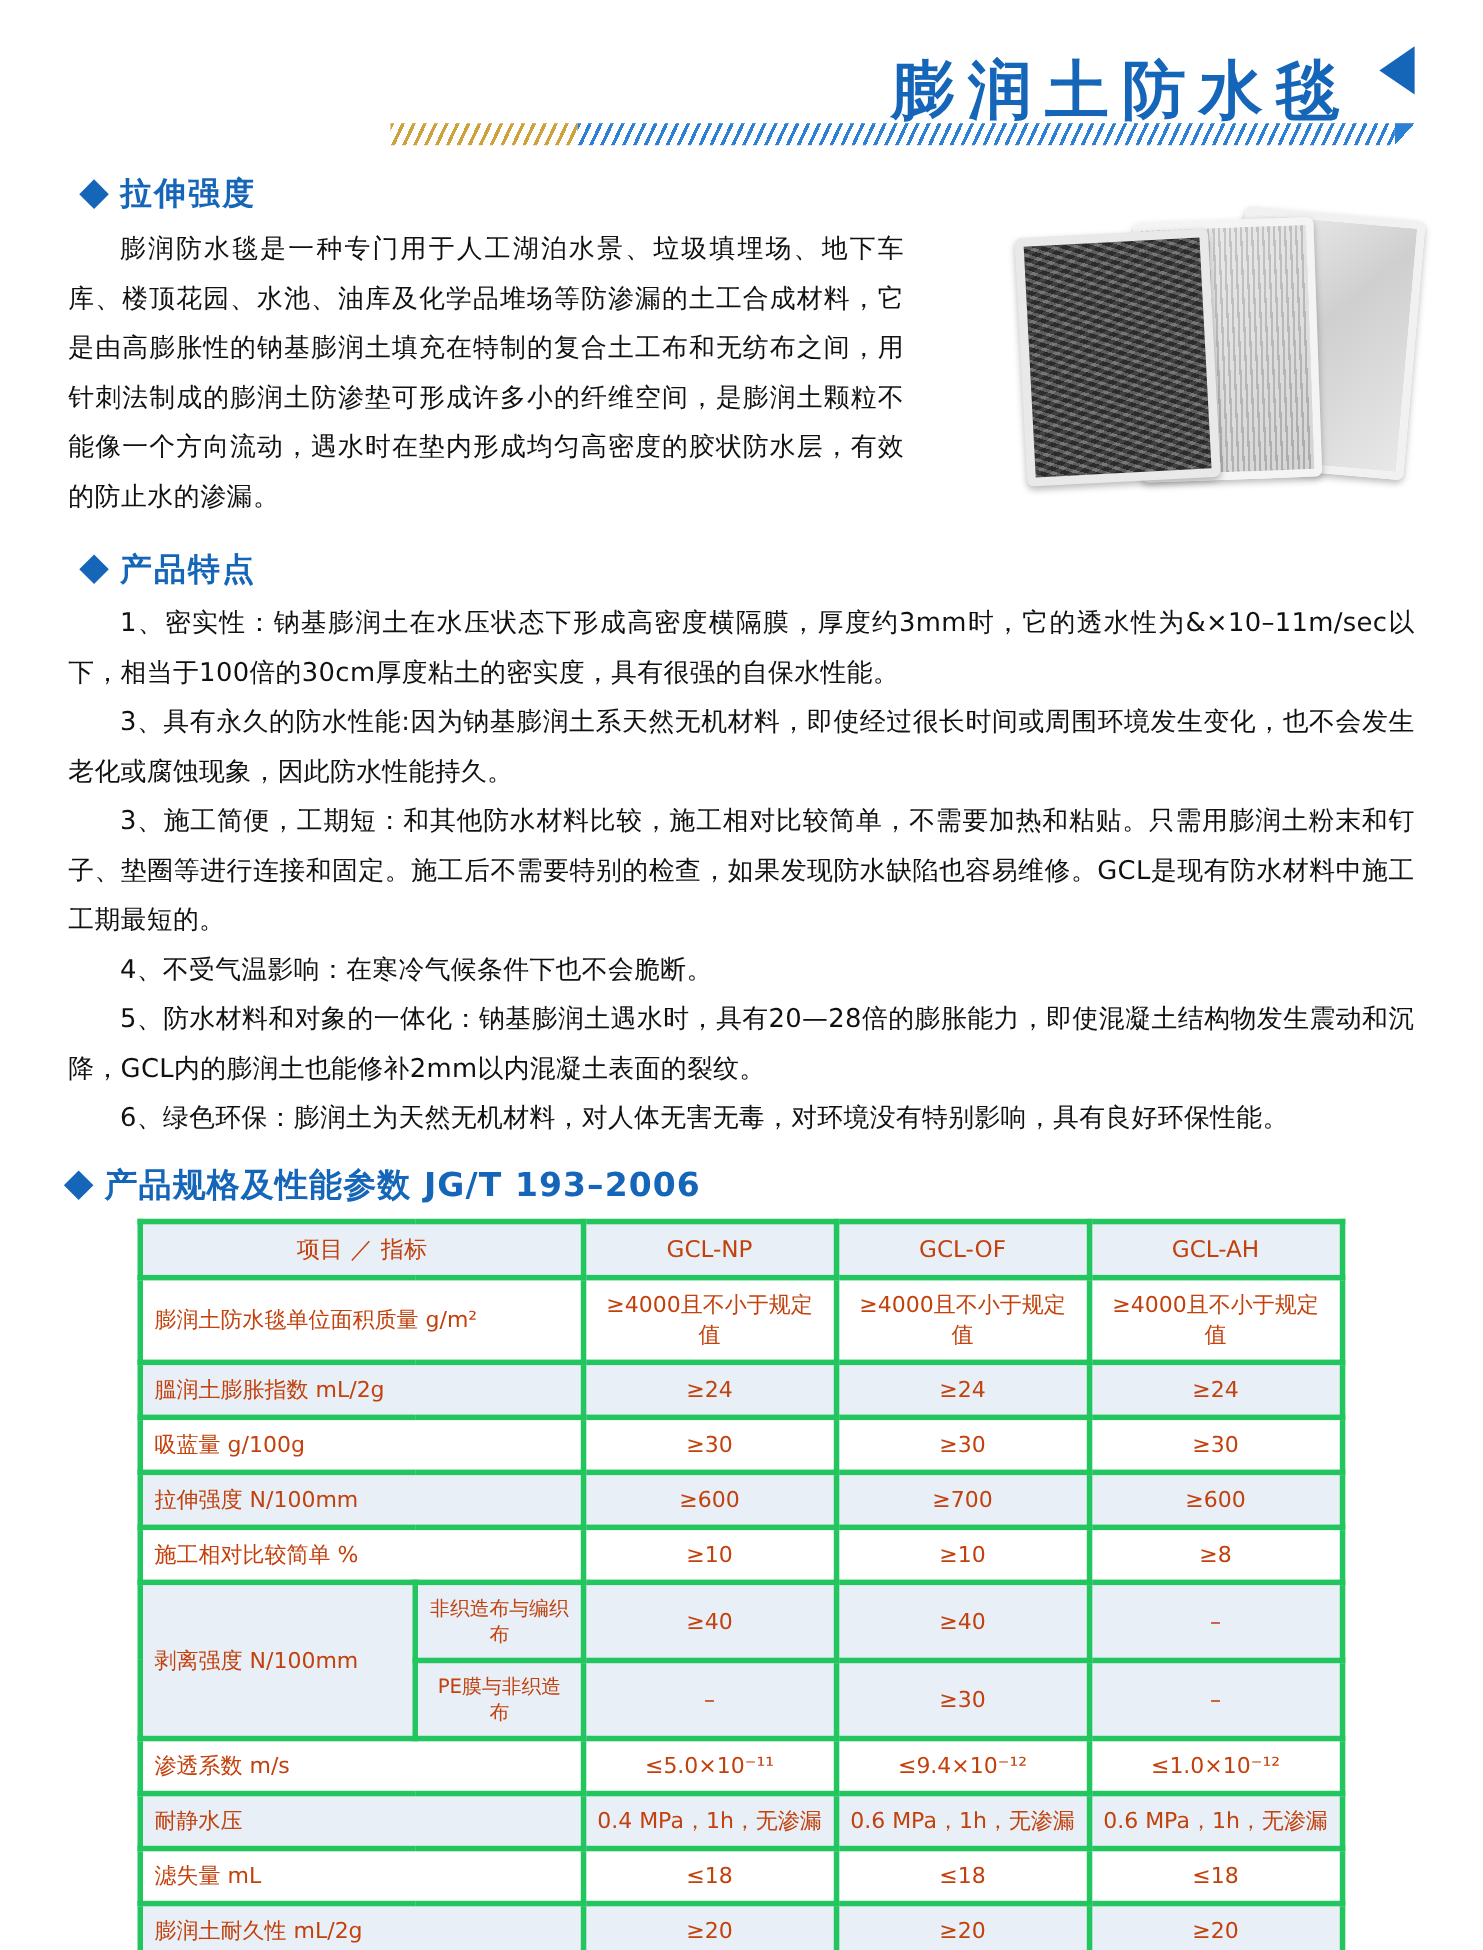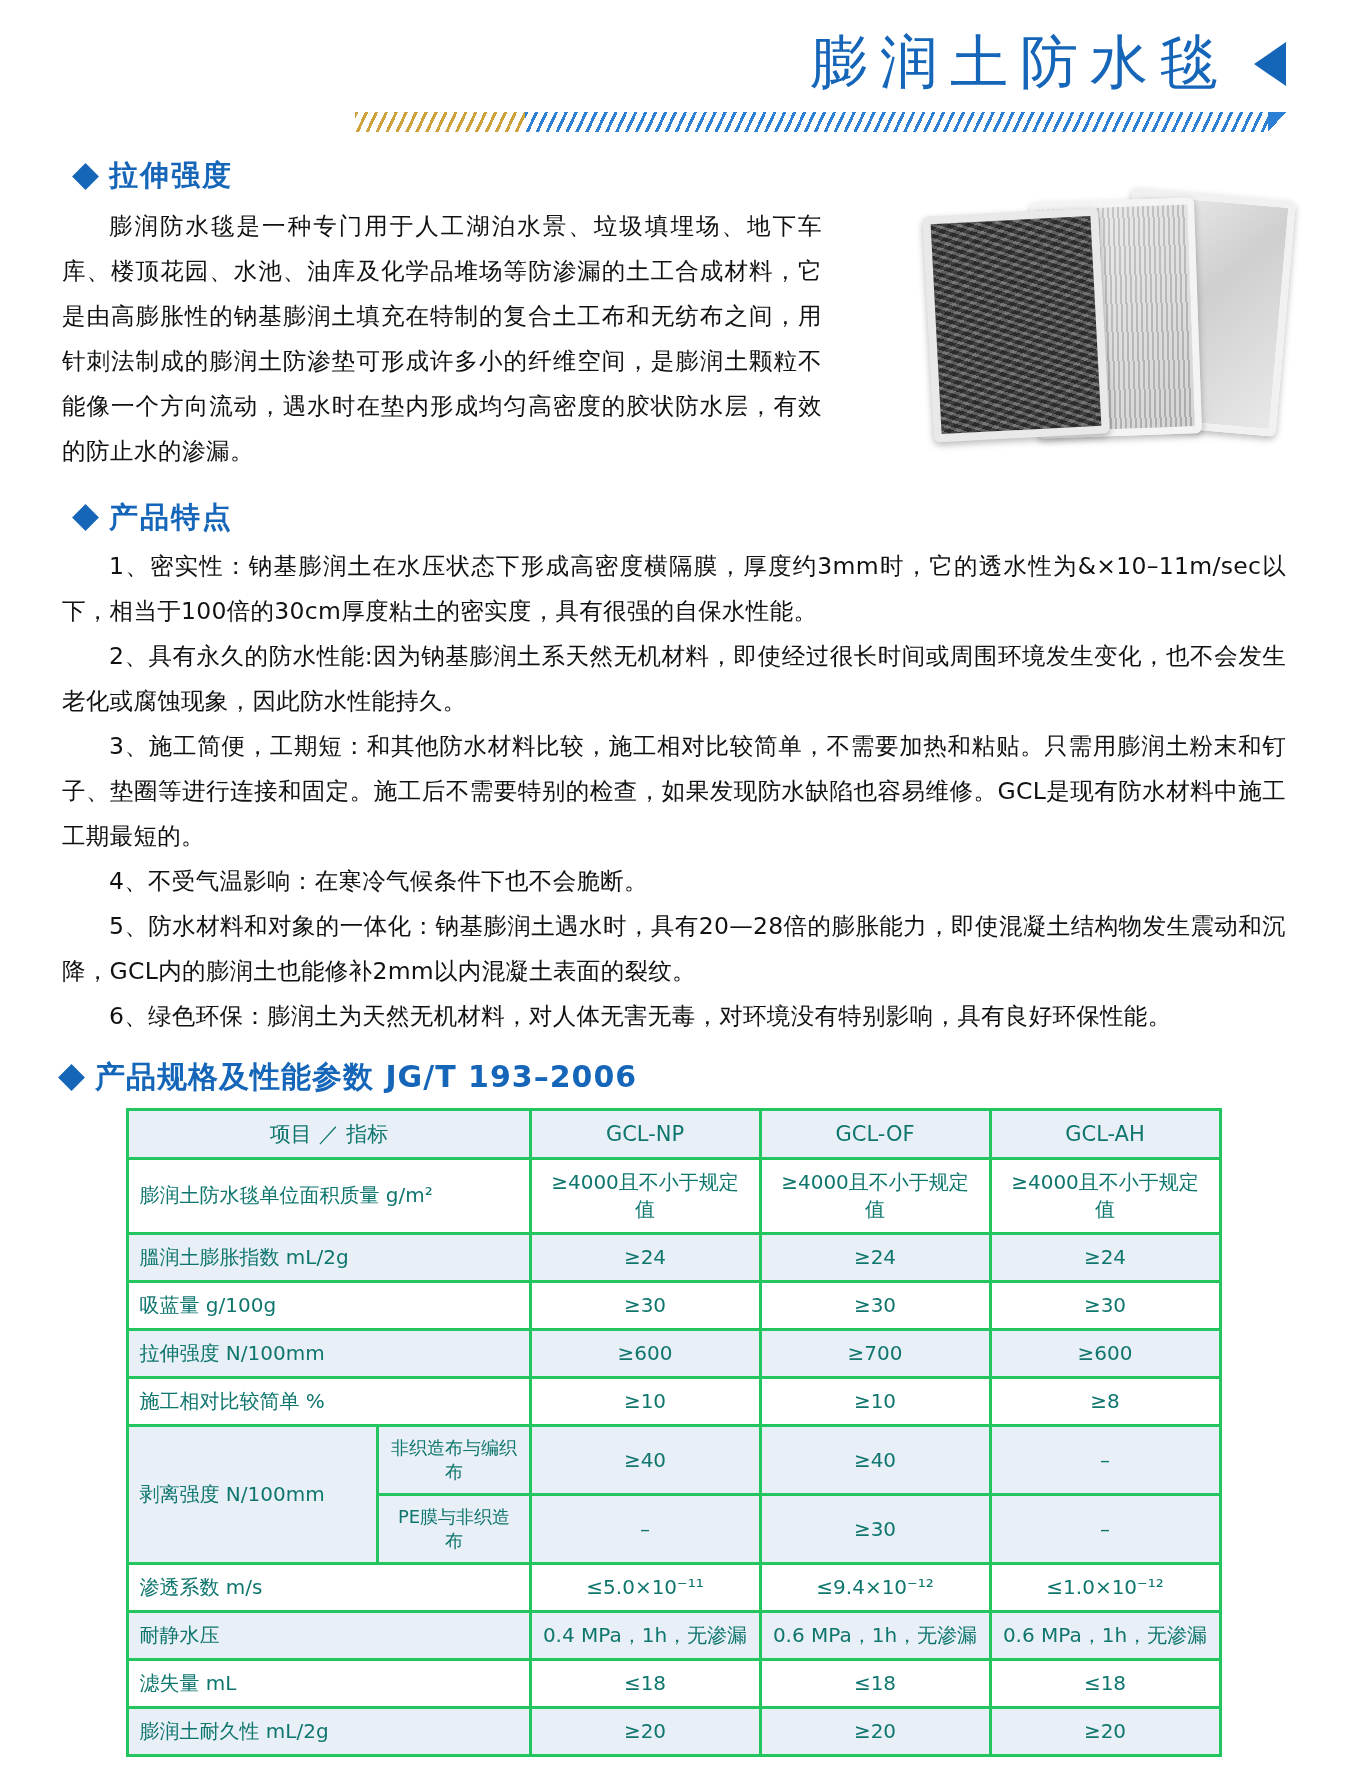--- a/index.html
+++ b/index.html
@@ -17,23 +17,23 @@
   }
 
   
   .header {
     position: relative;
     height: 150px;
   }
   .header-title {
     position: absolute;
     right: 118px;
-    top: 24px;
+    top: 44px;
     font-size: 58px;
-    font-weight: normal;
+    font-weight: bold;
     letter-spacing: 12px;
     color: #1565b8;
     white-space: nowrap;
     font-family: "DejaVu Sans", "Liberation Sans", sans-serif;
   }
   .header-arrow {
     position: absolute;
     right: 62px;
     top: 42px;
     width: 0;
@@ -181,23 +181,23 @@
   
   table.spec {
     border-collapse: collapse;
     width: 1092px;
     margin: 0 auto;
     font-size: 20px;
     font-family: "DejaVu Sans", "Liberation Sans", sans-serif;
     table-layout: fixed;
   }
   table.spec td {
-    border: 3px solid #22c55e;
+    border: 5px solid #22c55e;
     padding: 9px 10px;
-    color: #0f766e;
+    color: #c2410c;
     height: 26px;
   }
   .col-val  { width: 230px; text-align: center; }
   .row-alt td { background: #e8eff7; }
   .row-plain td { background: #ffffff; }
   .hdr td { background: #e8eff7; text-align: center; font-size: 21px; }
   .item-cell { padding-left: 16px; }
   .sub-cell { width: 150px; text-align: center; font-size: 18px; padding: 6px 4px; }
   .peel-label { text-align: left; padding-left: 16px; }
   .nowrap { white-space: nowrap; }
@@ -231,21 +231,21 @@
     </div>
   </div>
 
   <div>
     <div class="section-head sec-head-features">
       <span class="diamond"></span>
       <span class="section-title">产品特点</span>
     </div>
     <div class="features">
       <p class="feature-p">1、密实性：钠基膨润土在水压状态下形成高密度横隔膜，厚度约3mm时，它的透水性为&amp;×10–11m/sec以下，相当于100倍的30cm厚度粘土的密实度，具有很强的自保水性能。</p>
-      <p class="feature-p">2、具有永久的防水性能:因为钠基膨润土系天然无机材料，即使经过很长时间或周围环境发生变化，也不会发生老化或腐蚀现象，因此防水性能持久。</p>
+      <p class="feature-p">3、具有永久的防水性能:因为钠基膨润土系天然无机材料，即使经过很长时间或周围环境发生变化，也不会发生老化或腐蚀现象，因此防水性能持久。</p>
       <p class="feature-p">3、施工简便，工期短：和其他防水材料比较，施工相对比较简单，不需要加热和粘贴。只需用膨润土粉末和钉子、垫圈等进行连接和固定。施工后不需要特别的检查，如果发现防水缺陷也容易维修。GCL是现有防水材料中施工工期最短的。</p>
       <p class="feature-p">4、不受气温影响：在寒冷气候条件下也不会脆断。</p>
       <p class="feature-p">5、防水材料和对象的一体化：钠基膨润土遇水时，具有20—28倍的膨胀能力，即使混凝土结构物发生震动和沉降，GCL内的膨润土也能修补2mm以内混凝土表面的裂纹。</p>
       <p class="feature-p">6、绿色环保：膨润土为天然无机材料，对人体无害无毒，对环境没有特别影响，具有良好环保性能。</p>
     </div>
   </div>
 
   <div>
     <div class="section-head sec-head-spec">
       <span class="diamond"></span>

